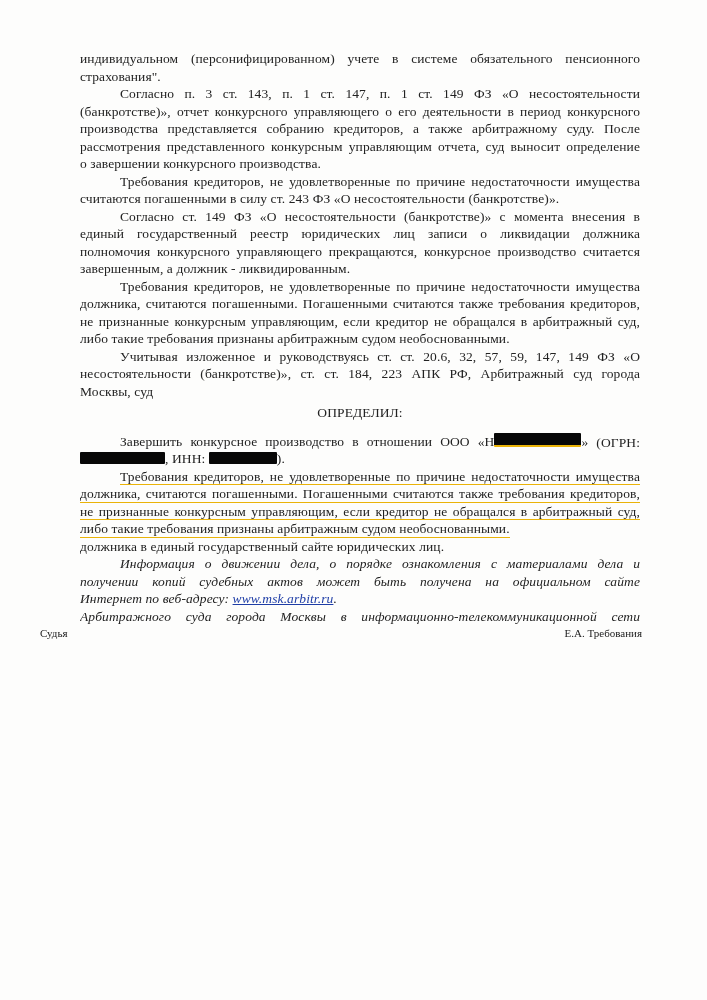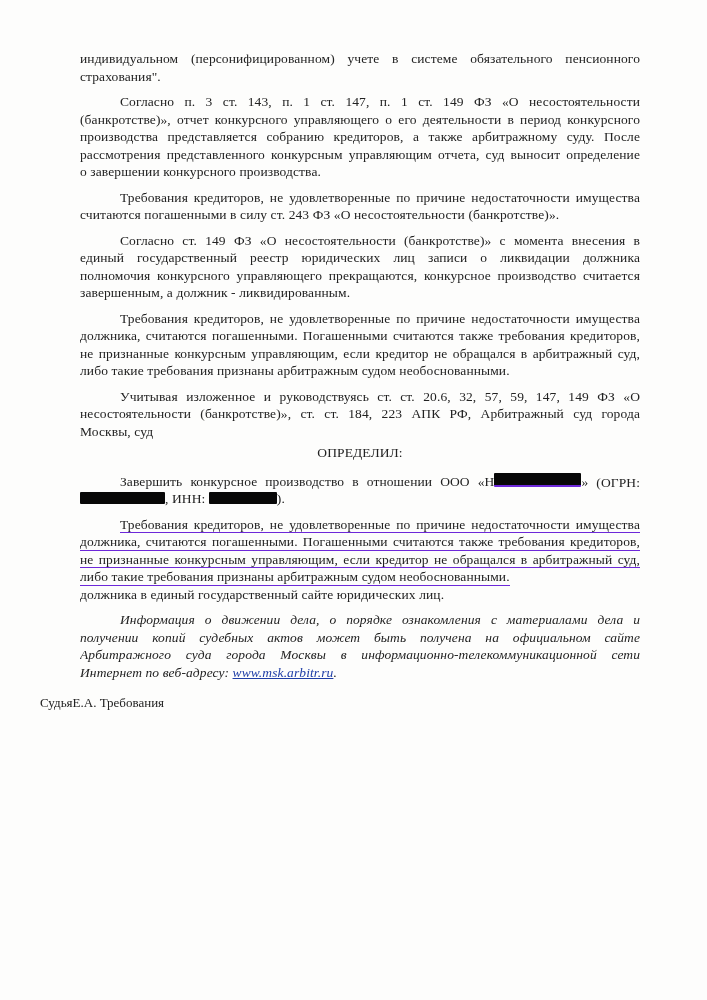--- a/index.html
+++ b/index.html
@@ -18,36 +18,36 @@
   .doc-line {
     font-size: 13.5px;
     line-height: 17.5px;
     height: 17.5px;
     overflow: hidden;
     text-align: left;
     letter-spacing: 0.1px;
   }
   .doc-line.j { text-align: justify; text-align-last: justify; }
   .doc-line.c { text-align: center; text-align-last: center; }
-  .doc-line.ind { text-indent: 40px; margin-top: 8px; }
+  .doc-line.ind { text-indent: 40px; }
   .doc-line.it { font-style: italic; }
   .doc-line.hd { margin: 4px 0 11px 0; }
-  .u { border-bottom: 2px solid #6d28d9; padding-bottom: 0.5px; }
+  .u { border-bottom: 2px solid #eab308; padding-bottom: 0.5px; }
   .bar {
     display: inline-block;
     height: 12px;
     background: #070707;
     vertical-align: -1px;
     border-radius: 1px;
   }
   .lnk { color: #1e3da6; text-decoration: underline; cursor: pointer; }
   .signature {
-    margin-top: 13px;
     display: flex;
-    font-size: 13px;
+    justify-content: space-between;
+    font-size: 11px;
     line-height: 17.5px;
     padding-left: 40px;
     padding-right: 65px;
   }
 </style>
 </head>
 <body>
 
 <div class="page">
   <div class="content" id="doc-content">
@@ -75,20 +75,20 @@
       <div class="doc-line c hd"><span>ОПРЕДЕЛИЛ:</span></div>
       <div class="doc-line j ind"><span class="u">Завершить конкурсное производство в отношении ООО «Н</span><span class="bar u" style="width: 87px;"></span><span class="u">»</span><span> (ОГРН:</span></div>
       <div class="doc-line"><span class="bar" style="width: 85px;"></span><span>, ИНН: </span><span class="bar" style="width: 68px;"></span><span>).</span></div>
       <div class="doc-line j ind"><span class="u">Требования кредиторов, не удовлетворенные по причине недостаточности имущества</span></div>
       <div class="doc-line j"><span class="u">должника, считаются погашенными. Погашенными считаются также требования кредиторов,</span></div>
       <div class="doc-line j"><span class="u">не признанные конкурсным управляющим, если кредитор не обращался в арбитражный суд,</span></div>
       <div class="doc-line"><span class="u">либо такие требования признаны арбитражным судом необоснованными.</span></div>
       <div class="doc-line"><span>должника в единый государственный сайте юридических лиц.</span></div>
       <div class="doc-line j ind it"><span>Информация о движении дела, о порядке ознакомления с материалами дела и</span></div>
       <div class="doc-line j it"><span>получении копий судебных актов может быть получена на официальном сайте</span></div>
+      <div class="doc-line it"><span>Интернет по веб-адресу: </span><span class="lnk">www.msk.arbitr.ru</span><span>.</span></div>
       <div class="doc-line j it"><span>Арбитражного суда города Москвы в информационно-телекоммуникационной сети</span></div>
-      <div class="doc-line it"><span>Интернет по веб-адресу: </span><span class="lnk">www.msk.arbitr.ru</span><span>.</span></div>
     </div>
   <div class="signature">
     <span>Судья</span>
     <span>Е.А. Требования</span>
   </div>
 </div>
 
 </body></html>

